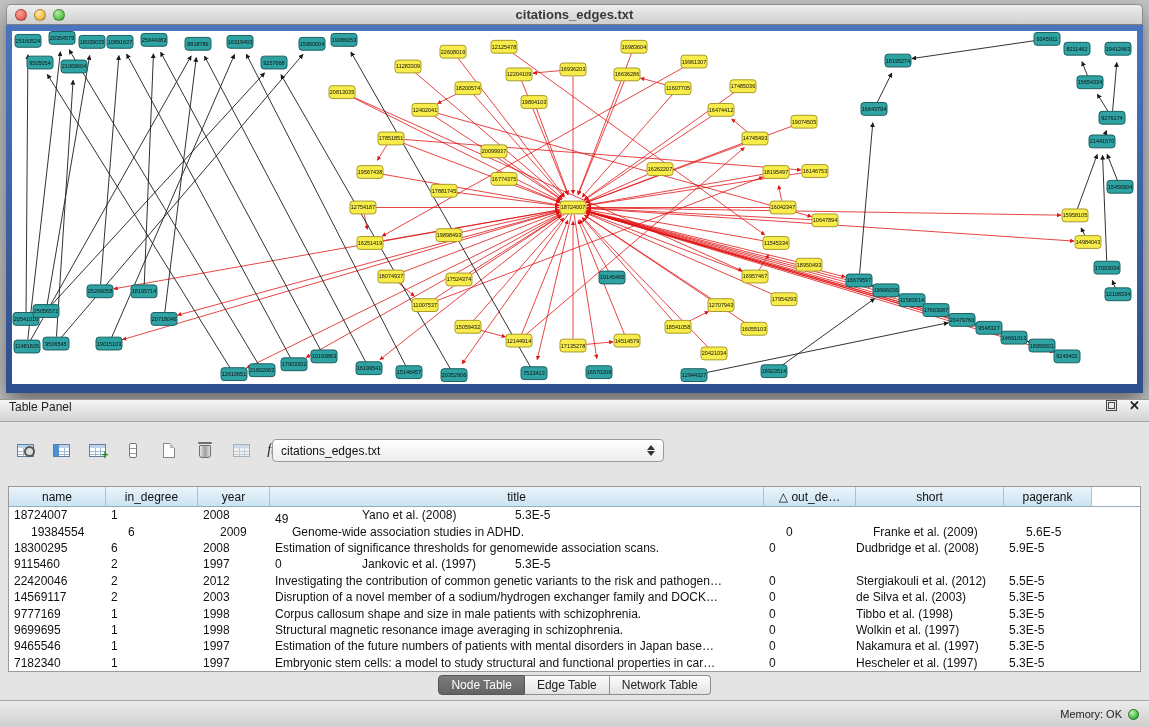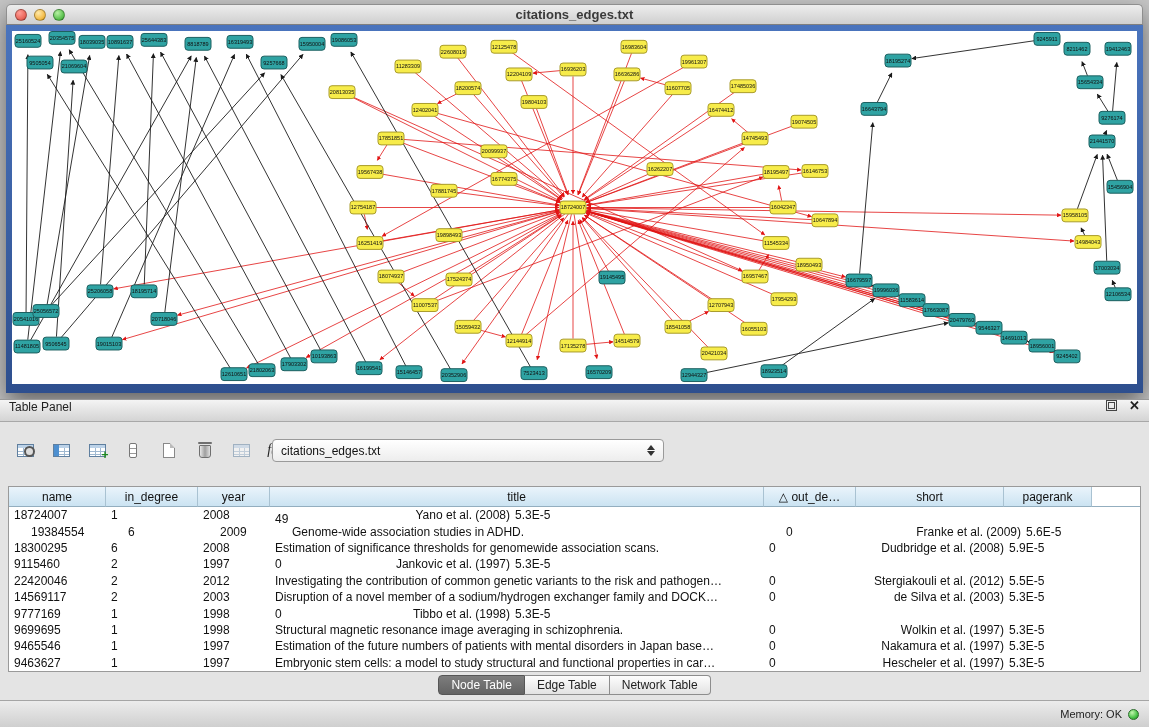--- a/index.html
+++ b/index.html
@@ -99,21 +99,21 @@
   }
   .thead { display: flex; height: 20px; font-size: 12px; }
   .th {
     background: linear-gradient(#eaf4fb, #cbe3f2); border-right: 1px solid #a9c2d2; border-bottom: 1px solid #93aebf;
     display: flex; align-items: center; justify-content: center; overflow: hidden; white-space: nowrap; flex-shrink: 0;
   }
   .th.filler { flex: 1; background: #fff; border-bottom: 1px solid #93aebf; border-right: none; }
   .tbody { font-size: 12px; }
   .tr { display: flex; height: 16.4px; align-items: center; }
   .td { padding-left: 5px; overflow: hidden; white-space: nowrap; flex-shrink: 0; }
-  .td.center { text-align: right; padding-left: 0; }
+  .td.center { text-align: left; padding-left: 0; }
   .td.filler { flex: 1; }
 
   .tabs { position: absolute; left: 0; right: 0; top: 275px; display: flex; justify-content: center; }
   .tab {
     height: 20px; padding: 0 12px; font-size: 12px; display: flex; align-items: center;
     background: linear-gradient(#fdfdfd, #e2e2e2); border: 1px solid #8d8d8d; border-left: none; color: #222;
   }
   .tab:first-child { border-left: 1px solid #8d8d8d; border-radius: 4px 0 0 4px; }
   .tab:last-child { border-radius: 0 4px 4px 0; }
   .tab.active { background: linear-gradient(#7d7d7d, #636363); color: #fff; border-color: #565656; }
@@ -793,20 +793,21 @@
           <div class="td" style="width: 494px;">Disruption of a novel member of a sodium/hydrogen exchanger family and DOCK…</div>
           <div class="td" style="width: 92px;">0</div>
           <div class="td center" style="width: 148px; padding-left: 0px;">de Silva et al. (2003)</div>
           <div class="td" style="width: 88px;">5.3E-5</div>
           <div class="td filler"></div>
         </div>
         <div class="tr">
           <div class="td" style="width: 97px;">9777169</div>
           <div class="td" style="width: 92px;">1</div>
           <div class="td" style="width: 72px;">1998</div>
+          <div class="td" style="width: 494px;">Corpus callosum shape and size in male patients with schizophrenia.</div>
           <div class="td" style="width: 92px;">0</div>
           <div class="td center" style="width: 148px; padding-left: 0px;">Tibbo et al. (1998)</div>
           <div class="td" style="width: 88px;">5.3E-5</div>
           <div class="td filler"></div>
         </div>
         <div class="tr">
           <div class="td" style="width: 97px;">9699695</div>
           <div class="td" style="width: 92px;">1</div>
           <div class="td" style="width: 72px;">1998</div>
           <div class="td" style="width: 494px;">Structural magnetic resonance image averaging in schizophrenia.</div>
@@ -819,21 +820,21 @@
           <div class="td" style="width: 97px;">9465546</div>
           <div class="td" style="width: 92px;">1</div>
           <div class="td" style="width: 72px;">1997</div>
           <div class="td" style="width: 494px;">Estimation of the future numbers of patients with mental disorders in Japan base…</div>
           <div class="td" style="width: 92px;">0</div>
           <div class="td center" style="width: 148px; padding-left: 0px;">Nakamura et al. (1997)</div>
           <div class="td" style="width: 88px;">5.3E-5</div>
           <div class="td filler"></div>
         </div>
         <div class="tr">
-          <div class="td" style="width: 97px;">9463627</div>
+          <div class="td" style="width: 97px;">7182340</div>
           <div class="td" style="width: 92px;">1</div>
           <div class="td" style="width: 72px;">1997</div>
           <div class="td" style="width: 494px;">Embryonic stem cells: a model to study structural and functional properties in car…</div>
           <div class="td" style="width: 92px;">0</div>
           <div class="td center" style="width: 148px; padding-left: 0px;">Hescheler et al. (1997)</div>
           <div class="td" style="width: 88px;">5.3E-5</div>
           <div class="td filler"></div>
         </div>
       </div>
   </div>

